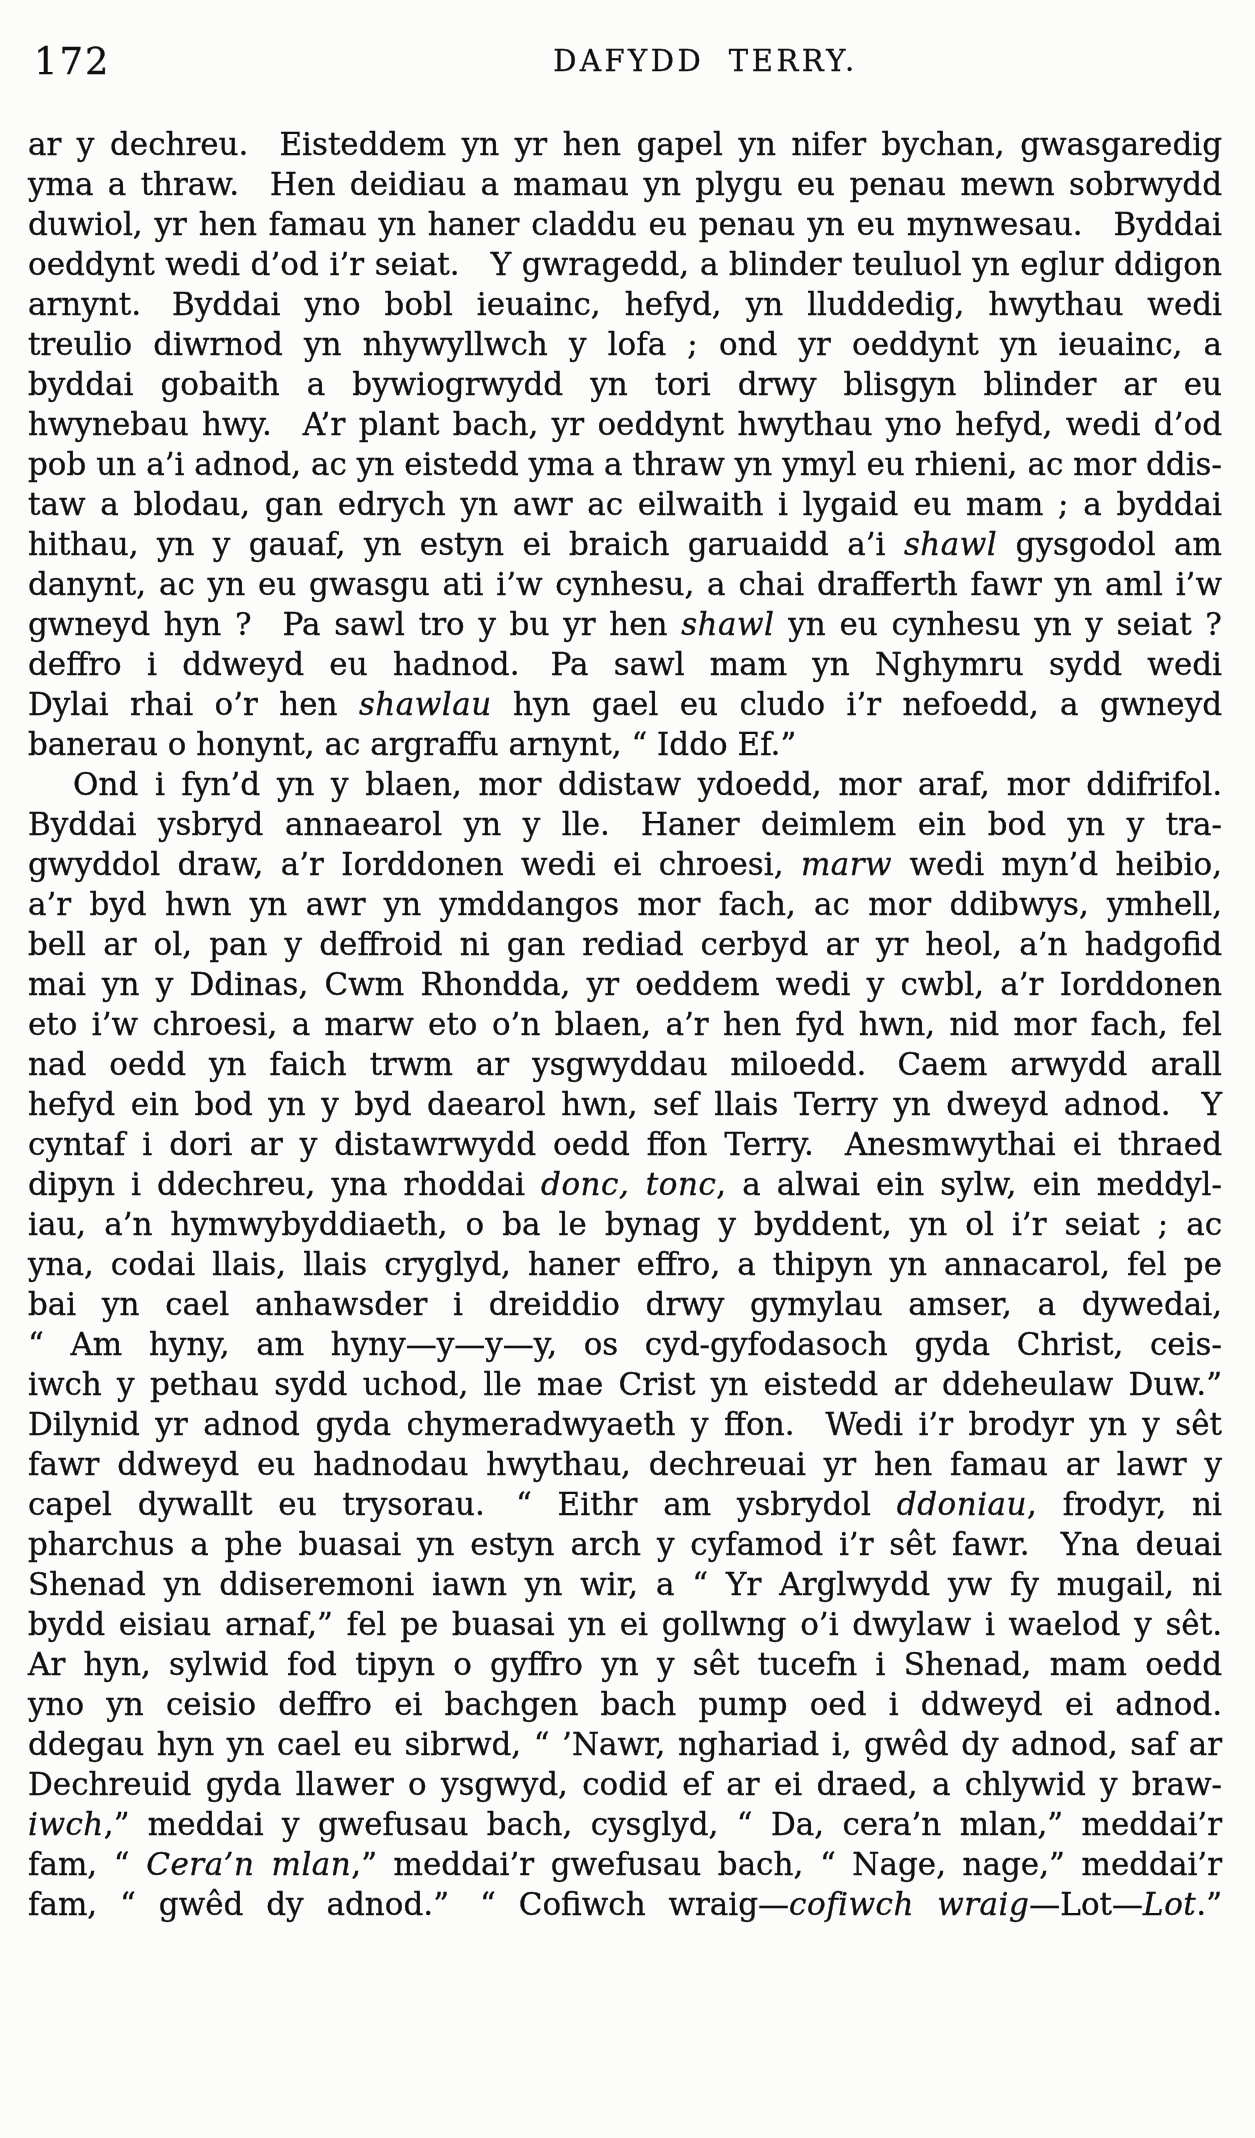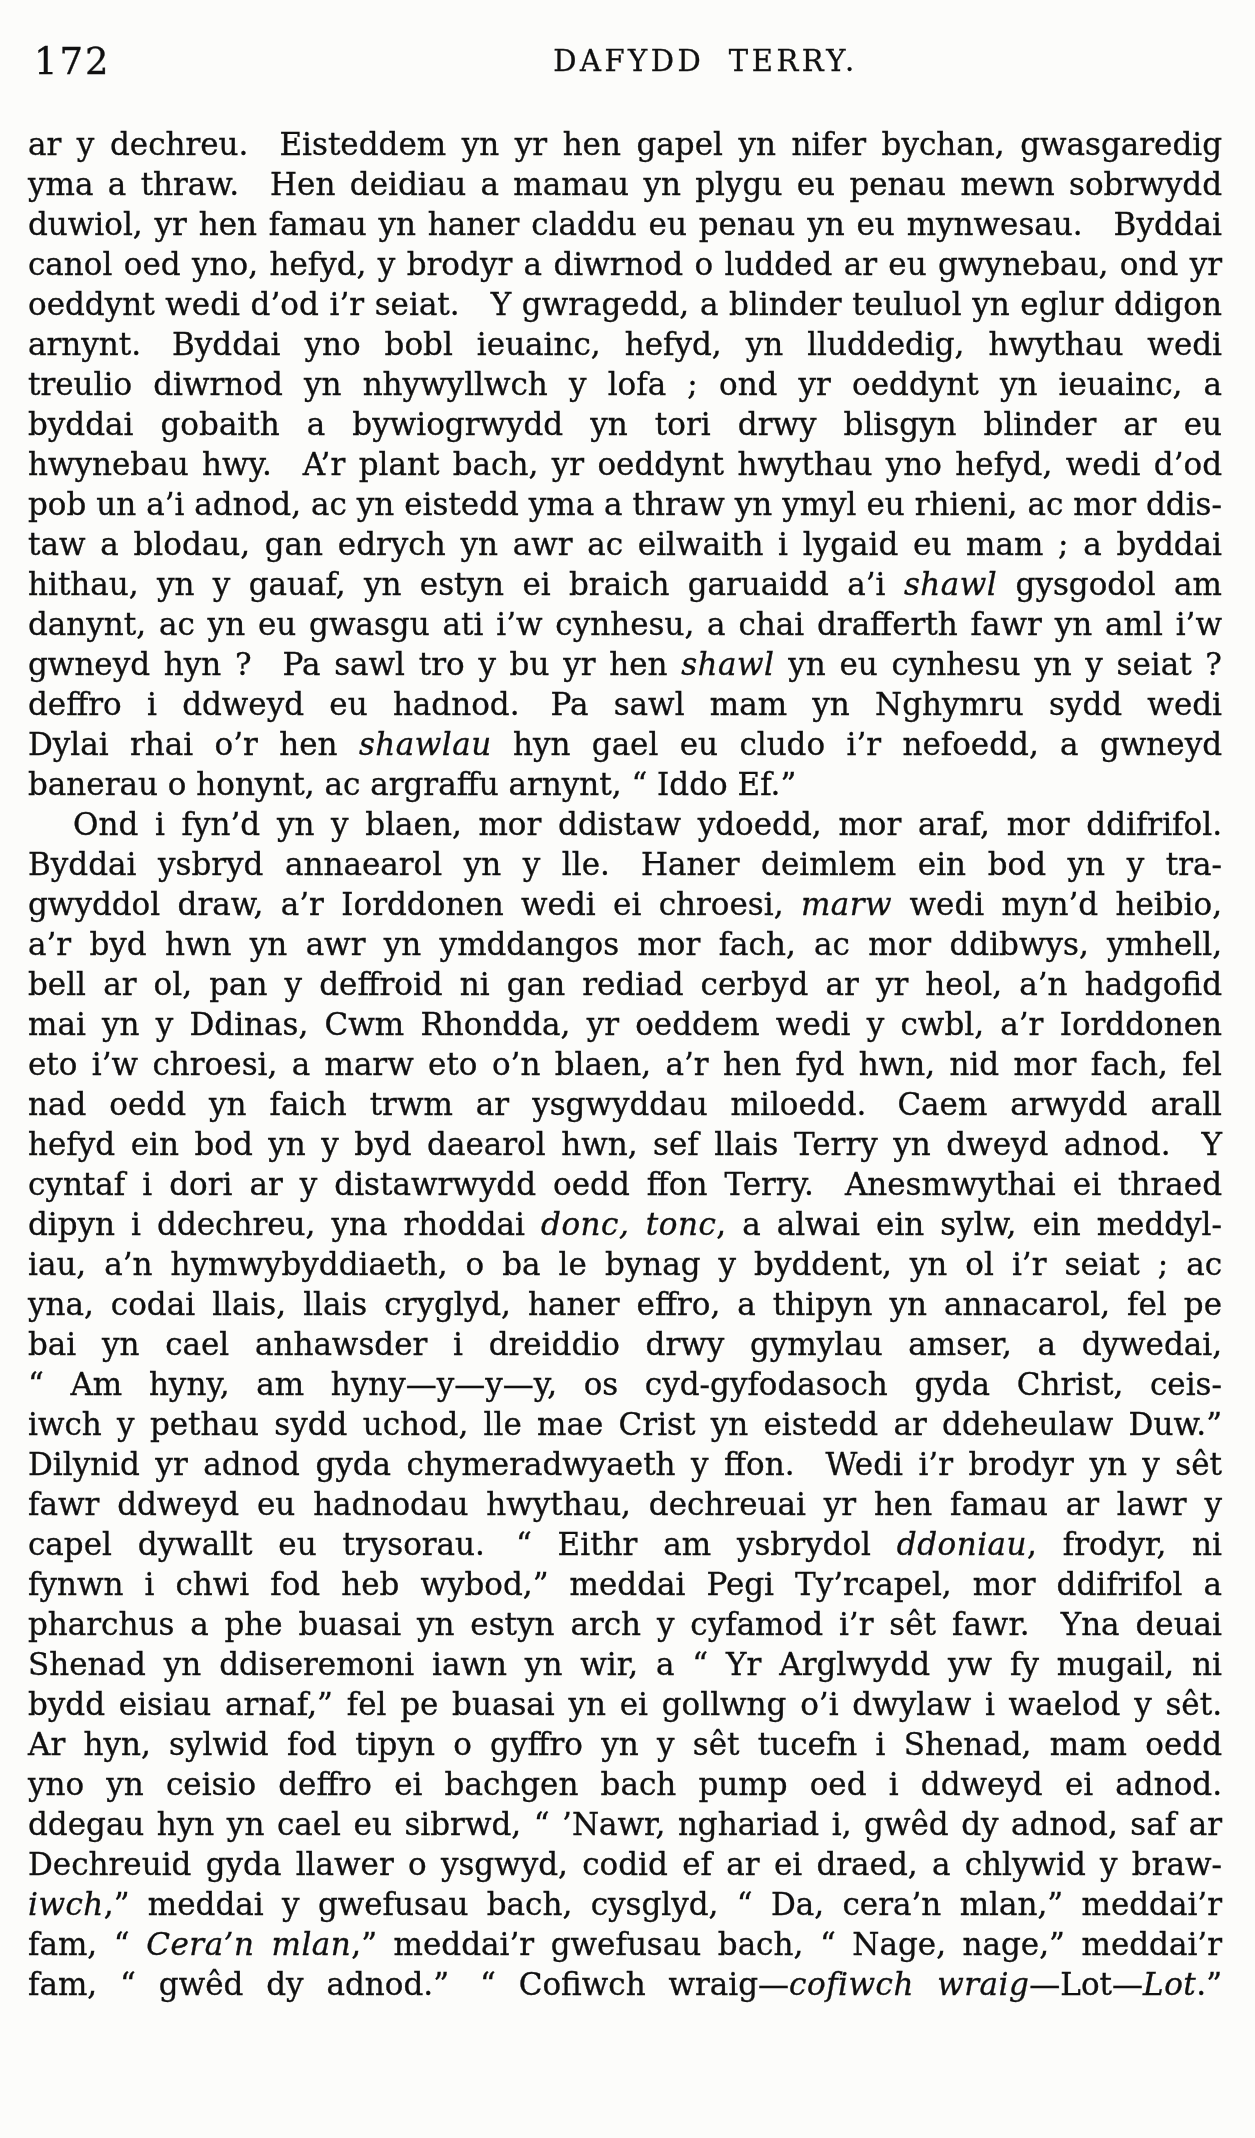--- a/index.html
+++ b/index.html
@@ -71,21 +71,20 @@
 <div class="page">
   <div class="page-header">
     <div class="page-number">172</div>
     <div class="running-title">DAFYDD TERRY.</div>
   </div>
   <div class="page-body">
       <div class="paragraph">
         <div class="line">ar y dechreu. Eisteddem yn yr hen gapel yn nifer bychan, gwasgaredig</div>
         <div class="line">yma a thraw. Hen deidiau a mamau yn plygu eu penau mewn sobrwydd</div>
         <div class="line">duwiol, yr hen famau yn haner claddu eu penau yn eu mynwesau. Byddai</div>
-        <div class="line">canol oed yno, hefyd, y brodyr a diwrnod o ludded ar eu gwynebau, ond yr</div>
         <div class="line">oeddynt wedi d’od i’r seiat. Y gwragedd, a blinder teuluol yn eglur ddigon</div>
         <div class="line">arnynt. Byddai yno bobl ieuainc, hefyd, yn lluddedig, hwythau wedi</div>
         <div class="line">treulio diwrnod yn nhywyllwch y lofa ; ond yr oeddynt yn ieuainc, a</div>
         <div class="line">byddai gobaith a bywiogrwydd yn tori drwy blisgyn blinder ar eu</div>
         <div class="line">hwynebau hwy. A’r plant bach, yr oeddynt hwythau yno hefyd, wedi d’od</div>
         <div class="line">pob un a’i adnod, ac yn eistedd yma a thraw yn ymyl eu rhieni, ac mor ddis-</div>
         <div class="line">taw a blodau, gan edrych yn awr ac eilwaith i lygaid eu mam ; a byddai</div>
         <div class="line">hithau, yn y gauaf, yn estyn ei braich garuaidd a’i <i>shawl</i> gysgodol am</div>
         <div class="line">danynt, ac yn eu gwasgu ati i’w cynhesu, a chai drafferth fawr yn aml i’w</div>
         <div class="line">gwneyd hyn ? Pa sawl tro y bu yr hen <i>shawl</i> yn eu cynhesu yn y seiat ?</div>
@@ -106,21 +105,20 @@
         <div class="line">cyntaf i dori ar y distawrwydd oedd ffon Terry. Anesmwythai ei thraed</div>
         <div class="line">dipyn i ddechreu, yna rhoddai <i>donc, tonc</i>, a alwai ein sylw, ein meddyl-</div>
         <div class="line">iau, a’n hymwybyddiaeth, o ba le bynag y byddent, yn ol i’r seiat ; ac</div>
         <div class="line">yna, codai llais, llais cryglyd, haner effro, a thipyn yn annacarol, fel pe</div>
         <div class="line">bai yn cael anhawsder i dreiddio drwy gymylau amser, a dywedai,</div>
         <div class="line">“ Am hyny, am hyny—y—y—y, os cyd-gyfodasoch gyda Christ, ceis-</div>
         <div class="line">iwch y pethau sydd uchod, lle mae Crist yn eistedd ar ddeheulaw Duw.”</div>
         <div class="line">Dilynid yr adnod gyda chymeradwyaeth y ffon. Wedi i’r brodyr yn y sêt</div>
         <div class="line">fawr ddweyd eu hadnodau hwythau, dechreuai yr hen famau ar lawr y</div>
         <div class="line">capel dywallt eu trysorau. “ Eithr am ysbrydol <i>ddoniau</i>, frodyr, ni</div>
-        <div class="line">fynwn i chwi fod heb wybod,” meddai Pegi Ty’rcapel, mor ddifrifol a</div>
         <div class="line">pharchus a phe buasai yn estyn arch y cyfamod i’r sêt fawr. Yna deuai</div>
         <div class="line">Shenad yn ddiseremoni iawn yn wir, a “ Yr Arglwydd yw fy mugail, ni</div>
         <div class="line">bydd eisiau arnaf,” fel pe buasai yn ei gollwng o’i dwylaw i waelod y sêt.</div>
         <div class="line">Ar hyn, sylwid fod tipyn o gyffro yn y sêt tucefn i Shenad, mam oedd</div>
         <div class="line">yno yn ceisio deffro ei bachgen bach pump oed i ddweyd ei adnod.</div>
         <div class="line">ddegau hyn yn cael eu sibrwd, “ ’Nawr, nghariad i, gwêd dy adnod, saf ar</div>
         <div class="line">Dechreuid gyda llawer o ysgwyd, codid ef ar ei draed, a chlywid y braw-</div>
         <div class="line"><i>iwch</i>,” meddai y gwefusau bach, cysglyd, “ Da, cera’n mlan,” meddai’r</div>
         <div class="line">fam, “ <i>Cera’n mlan</i>,” meddai’r gwefusau bach, “ Nage, nage,” meddai’r</div>
         <div class="line">fam, “ gwêd dy adnod.” “ Cofiwch wraig—<i>cofiwch wraig</i>—Lot—<i>Lot</i>.”</div>

